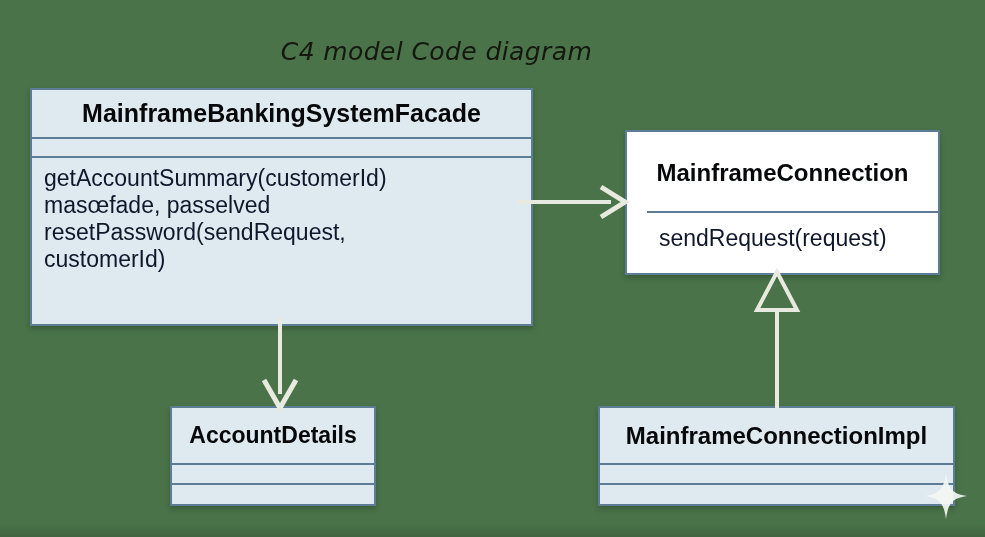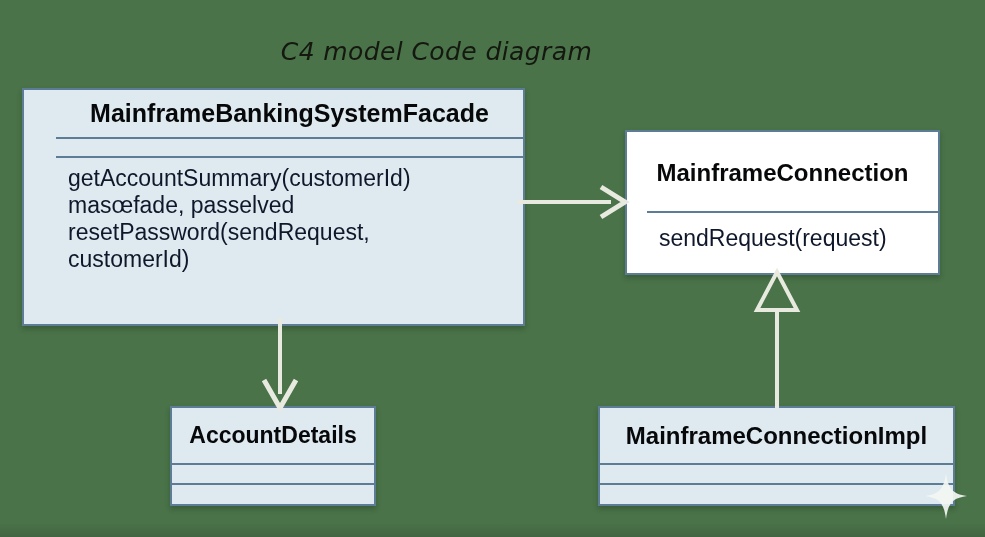--- a/index.html
+++ b/index.html
@@ -74,21 +74,21 @@
   }
 
   .uml-members {
     padding: 7px 11px 6px 12px;
     color: #0f172a;
     line-height: 1.17;
   }
   .uml-member-line { white-space: pre; }
 
   
-  #box-facade { left: 22px; top: 88px; width: 503px; height: 238px; padding-left: 32px; }
+  #box-facade { left: 30px; top: 88px; width: 503px; height: 238px; }
   #box-facade .c-title   { height: 47px; }
   #box-facade .c-attrs   { height: 19px; }
   #box-facade .c-methods { height: 168px; }
   #box-facade .uml-name  { font-size: 25px; }
   #box-facade .uml-members { font-size: 23px; }
 
   #box-interface { left: 625px; top: 130px; width: 315px; height: 145px; }
   #box-interface .c-title  { height: 79px; padding-top: 2px; }
   #box-interface .c-body   { height: 76px; margin-left: 20px; }
   #box-interface .uml-name { font-size: 24px; }

